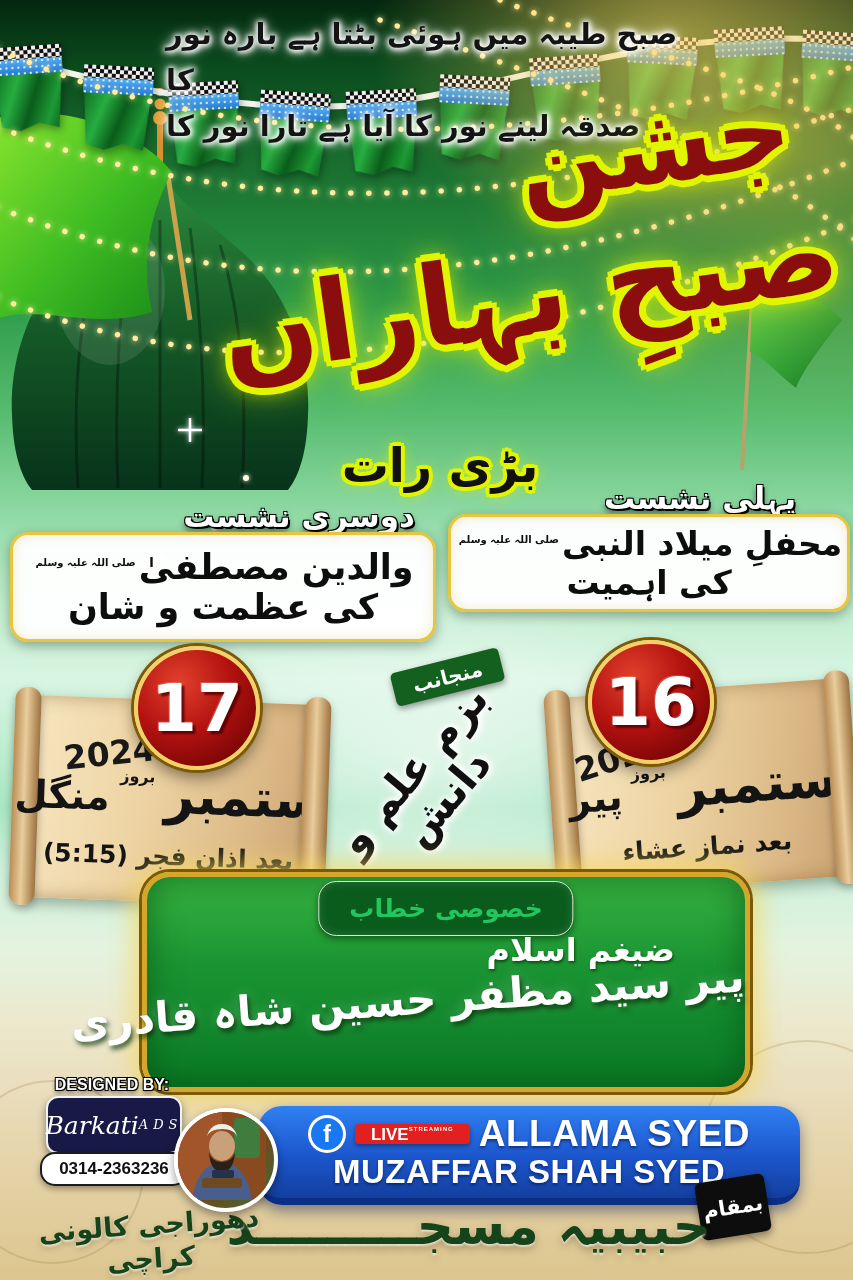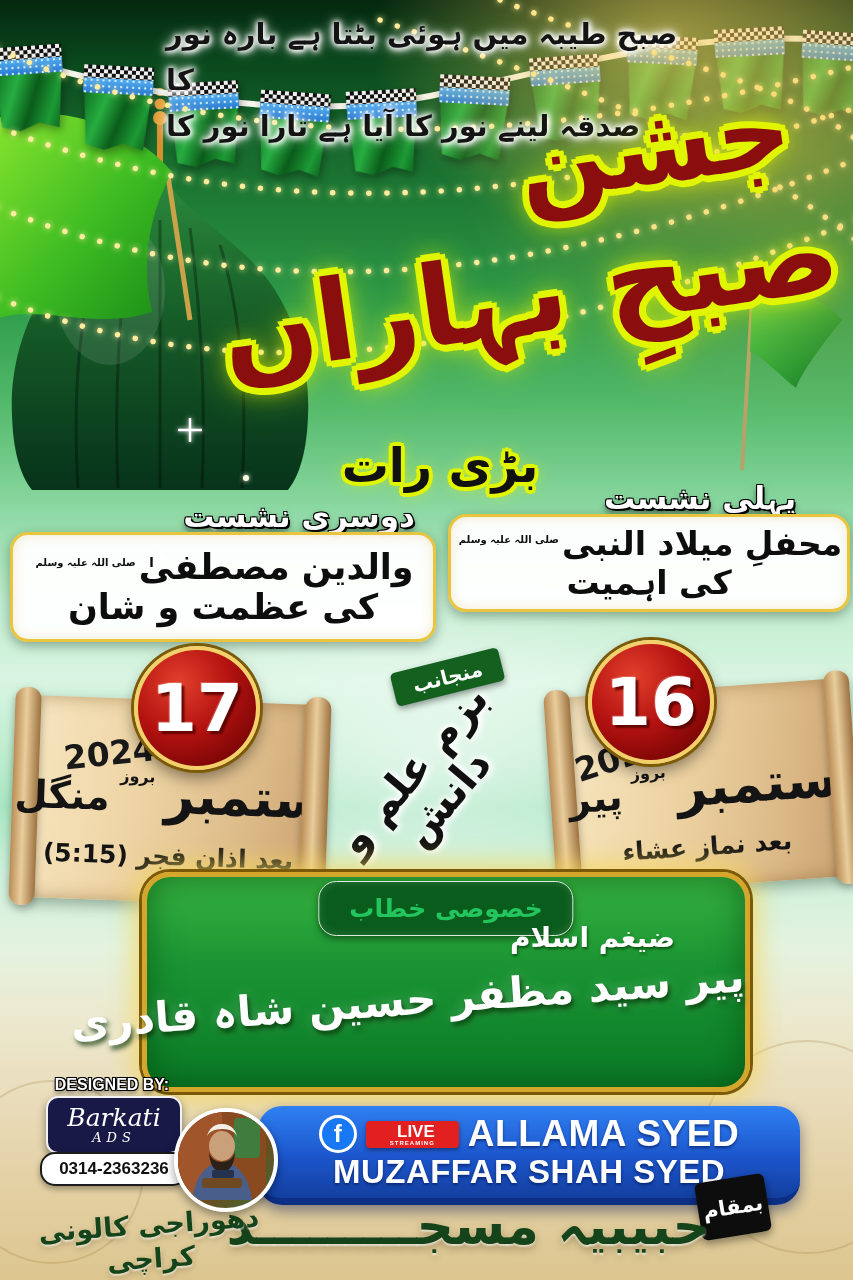--- a/index.html
+++ b/index.html
@@ -81,47 +81,47 @@
     text-shadow:0 0 6px #fff,0 0 10px #fff,2px 2px 8px #fff;}
   
   .banner{left:142px;top:872px;width:598px;height:210px;border-radius:28px;
     background:linear-gradient(180deg,#37b341 0%,#1a9432 42%,#0a7a26 100%);
     border:5px solid #d4a72c;
     box-shadow:0 0 0 3px #7a5a08, 0 0 26px 8px rgba(244,214,92,.8), inset 0 0 34px rgba(0,60,10,.55);}
   .banner-ribbon{position:absolute;top:4px;left:50%;transform:translateX(-50%);
     background:#0a5c1c;border:1px solid #d8eed8;border-radius:18px;padding:12px 30px;
     color:#22c55e;font-weight:bold;font-size:25px;letter-spacing:2px;direction:rtl;white-space:nowrap;
     box-shadow:0 3px 6px rgba(0,30,0,.5), inset 0 0 10px rgba(255,255,255,.15);}
-  .banner-honorific{position:absolute;top:44px;right:70px;color:#fff;font-weight:bold;font-size:28px;direction:rtl;
+  .banner-honorific{position:absolute;top:54px;right:70px;color:#fff;font-weight:bold;font-size:32px;direction:rtl;
     text-shadow:1px 2px 3px rgba(0,50,0,.7);}
   .banner-speaker{position:absolute;left:0;right:0;top:96px;text-align:center;direction:rtl;
     color:#fff;font-weight:bold;font-size:42px;white-space:nowrap;transform:rotate(-4deg);
     text-shadow:2px 4px 5px rgba(0,45,0,.75), 0 0 14px rgba(255,255,255,.25);}
   
   .designed-label{left:34px;top:1076px;width:156px;text-align:center;
     font-family:"Liberation Sans",sans-serif;font-size:16px;font-weight:800;color:#fff;
     text-shadow:1px 1px 0 #000,-1px -1px 0 #000,1px -1px 0 #000,-1px 1px 0 #000,0 3px 4px rgba(0,0,0,.6);}
   .brand-box{left:46px;top:1096px;width:132px;height:54px;background:#191947;border:2px solid #f2f2f2;
-    border-radius:12px;display:flex;flex-direction:column;align-items:center;justify-content:center;
+    border-radius:12px;display:flex;flex-direction:row;align-items:center;justify-content:center;
     box-shadow:0 4px 8px rgba(0,0,0,.45);}
   .brand-name{font-family:"DejaVu Serif",serif;font-style:italic;font-size:25px;color:#fff;line-height:1;}
   .brand-sub{font-family:"DejaVu Serif",serif;font-style:italic;font-size:13px;color:#fff;letter-spacing:5px;line-height:1.2;}
   .phone-box{left:40px;top:1152px;width:144px;height:30px;background:#fff;border:2px solid #1c1c1c;border-radius:15px;
     display:flex;align-items:center;justify-content:center;font-family:"Liberation Sans",sans-serif;
     font-size:17px;font-weight:800;color:#101010;box-shadow:0 3px 6px rgba(0,0,0,.35);}
   
   .live-strip{left:258px;top:1106px;width:542px;height:92px;border-radius:24px;
     background:linear-gradient(180deg,#2f80f2 0%,#1c56cc 55%,#133f9f 100%);
     border-bottom:7px solid #0c2e85;box-shadow:0 6px 14px rgba(0,20,80,.45);
     display:flex;flex-direction:column;align-items:center;justify-content:center;gap:1px;}
   .live-row{display:flex;align-items:center;gap:9px;}
   .fb-circle{width:38px;height:38px;border-radius:50%;background:#fff;display:flex;align-items:center;justify-content:center;}
   .fb-inner{width:32px;height:32px;border-radius:50%;background:#1877f2;display:flex;align-items:center;justify-content:center;
     color:#fff;font-family:"Liberation Sans",sans-serif;font-weight:800;font-size:24px;line-height:1;}
-  .live-badge{background:#e1201f;border-radius:4px;padding:2px 24px 1px;display:flex;flex-direction:column;align-items:flex-end;
+  .live-badge{background:#e1201f;border-radius:4px;padding:2px 16px 1px;display:flex;flex-direction:row;align-items:flex-start;
     box-shadow:0 2px 4px rgba(0,0,0,.4);}
   .live-word{color:#fff;font-family:"Liberation Sans",sans-serif;font-weight:800;font-size:17px;line-height:1;}
   .live-sub{color:#fff;font-family:"Liberation Sans",sans-serif;font-weight:700;font-size:6px;letter-spacing:1px;line-height:1.2;}
   .live-name{color:#fff;font-family:"Liberation Sans",sans-serif;font-weight:800;letter-spacing:.5px;
     text-shadow:0 2px 3px rgba(0,20,80,.6);line-height:1.05;}
   .live-name1{font-size:37px;} .live-name2{font-size:33px;}
   
   .photo{left:174px;top:1108px;width:96px;height:96px;border-radius:50%;border:4px solid #fff;overflow:hidden;z-index:6;
     box-shadow:0 4px 10px rgba(0,0,0,.4);background:linear-gradient(135deg,#b7451f,#7e3e12 45%,#3c6e3a);}
   

